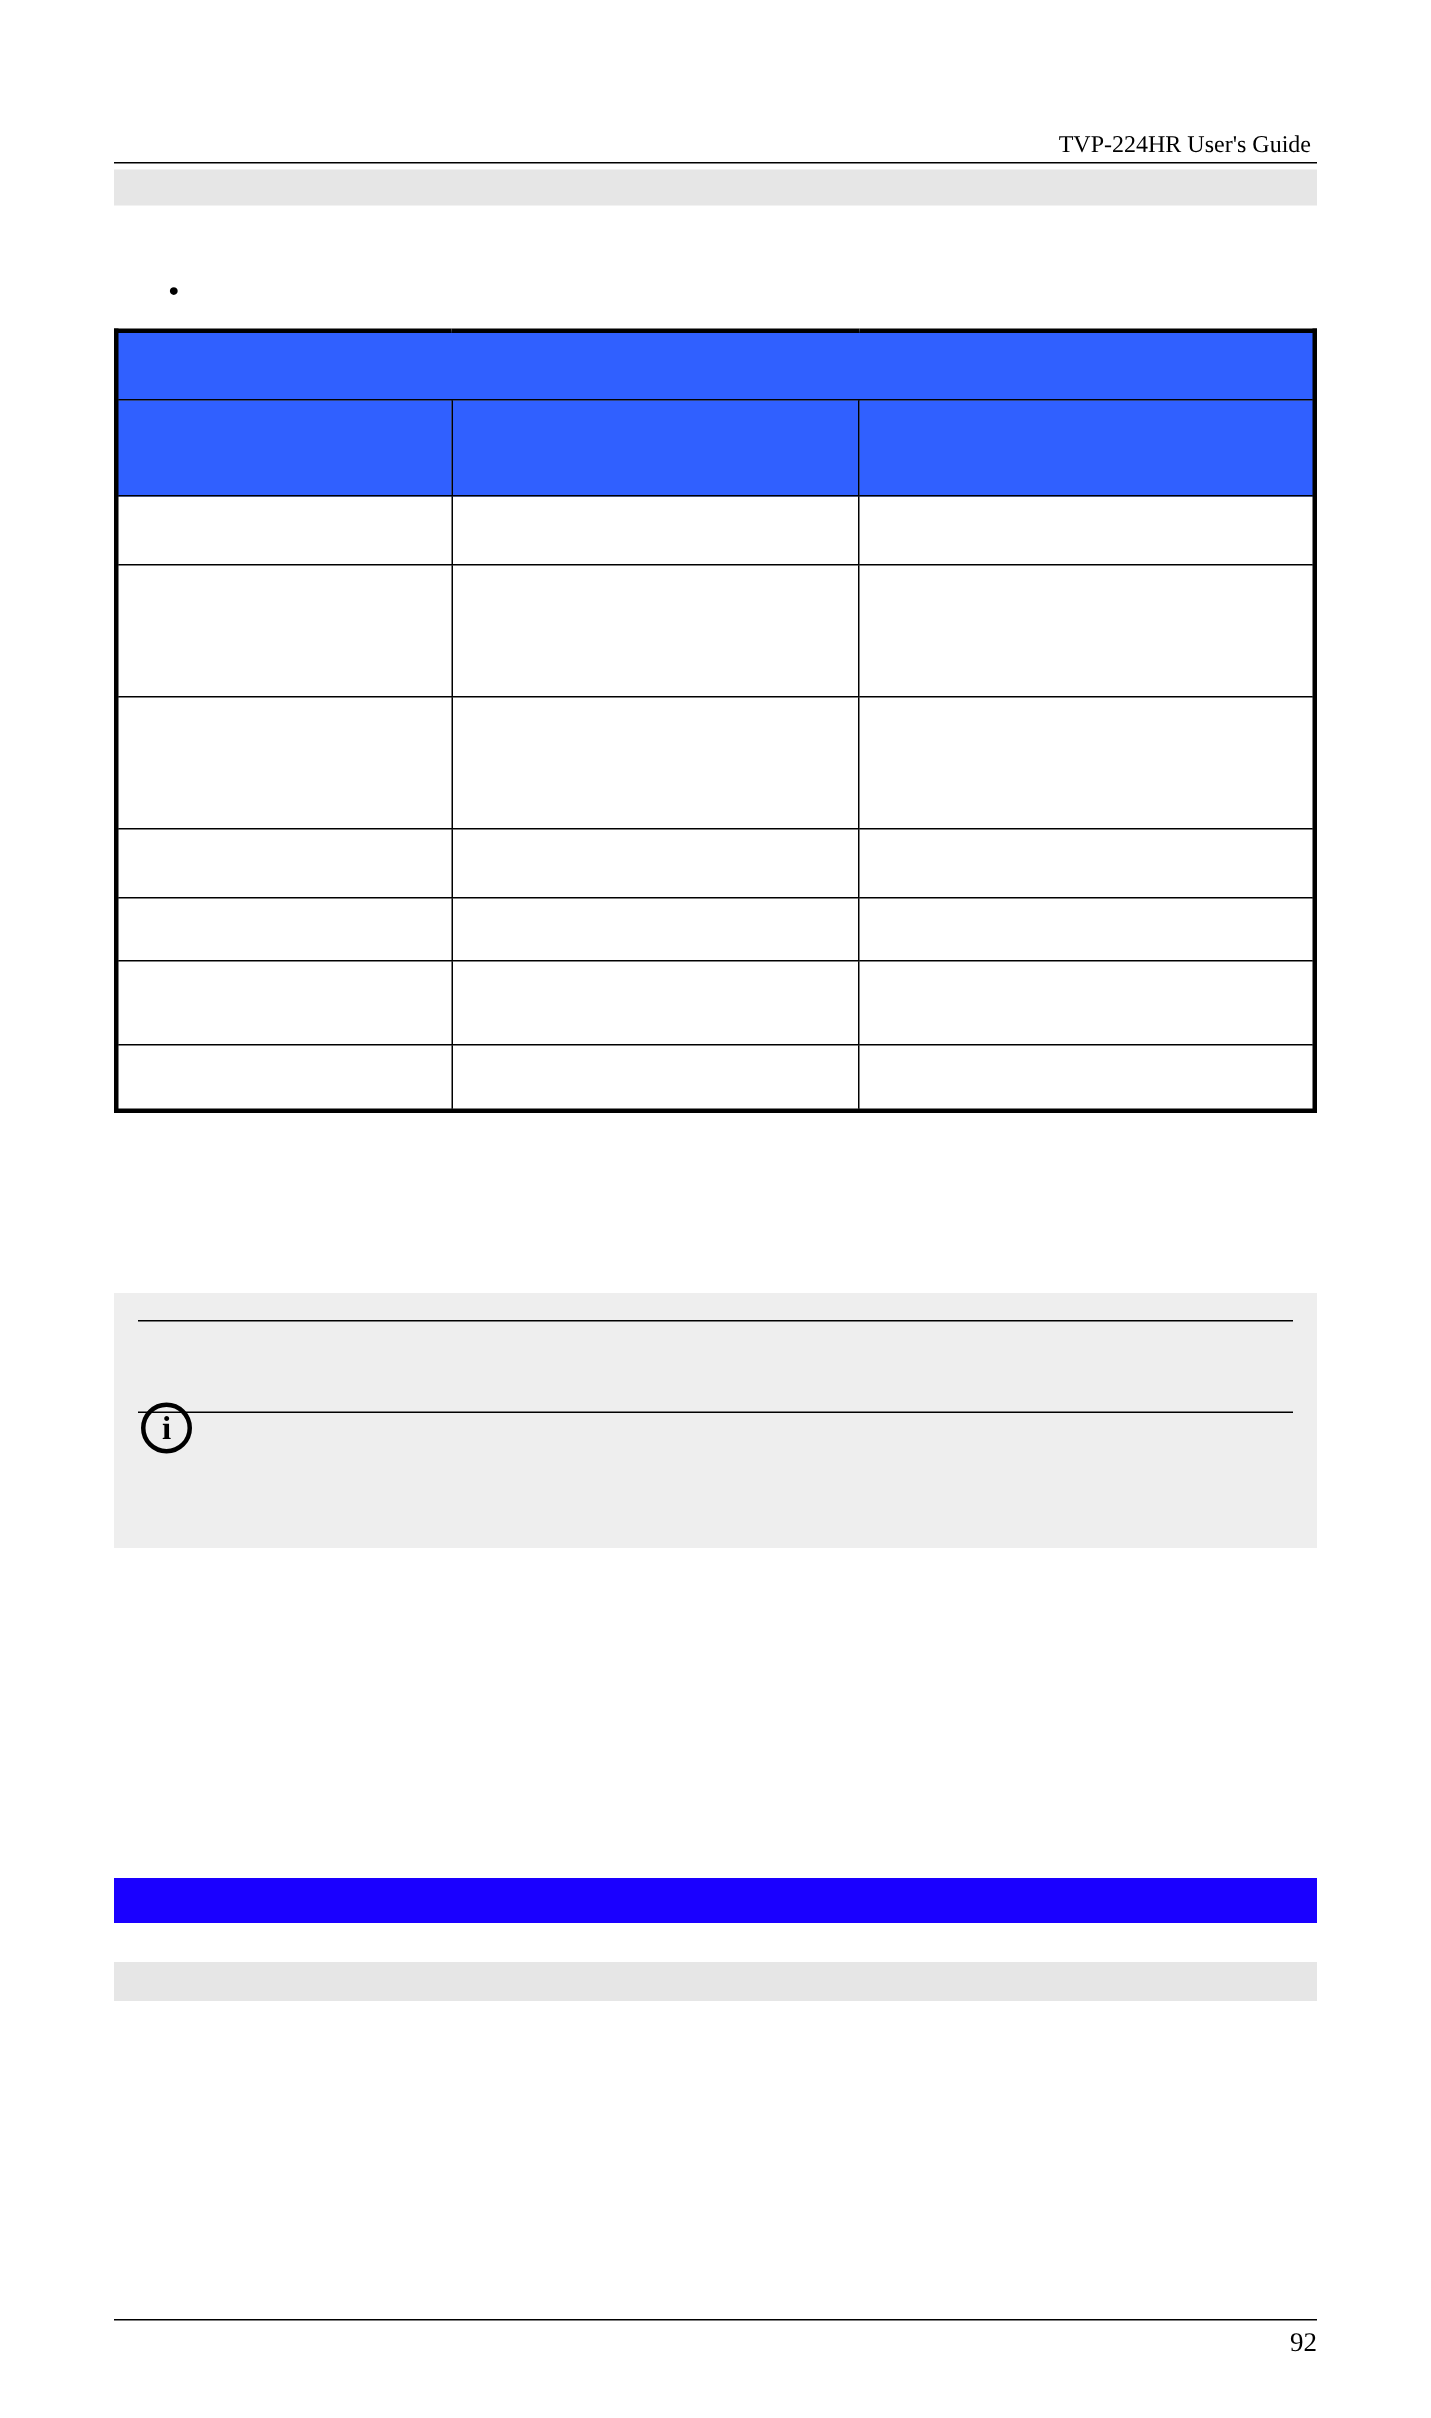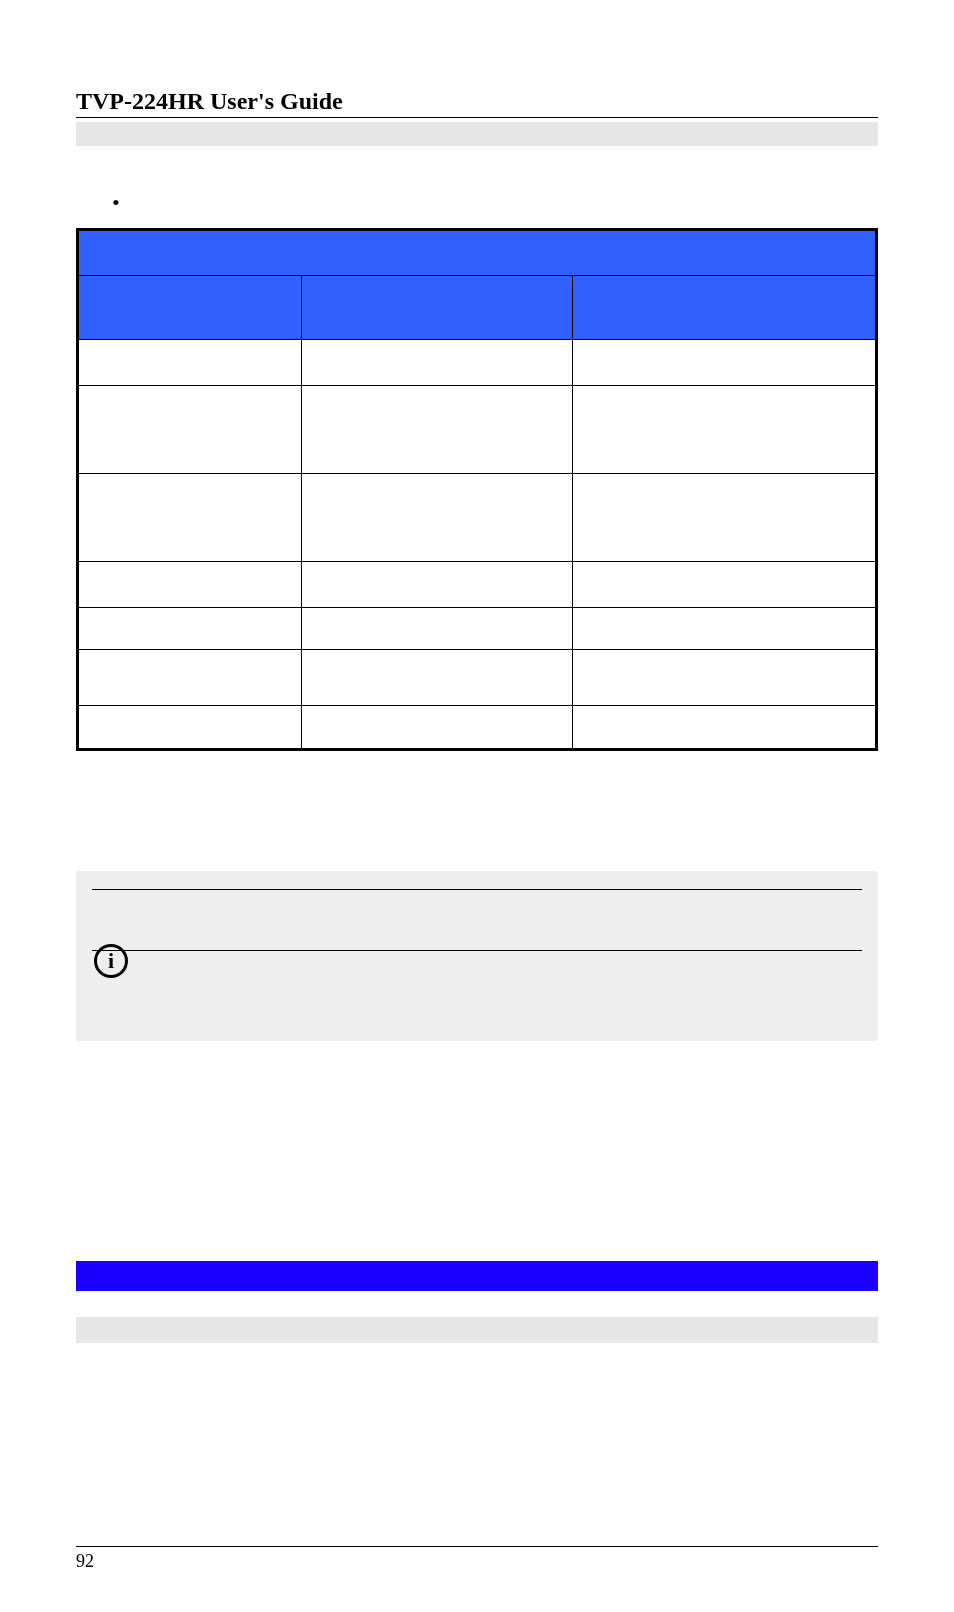--- a/index.html
+++ b/index.html
@@ -10,24 +10,23 @@
     height: 1612px;
     position: relative;
     color: #000;
   }
   .page {
     padding: 88px 76px 40px 76px;
     position: relative;
     height: 100%;
   }
   .header-right {
-    text-align: left;
-    font-size: 24px;
+    text-align: right;
+    font-size: 16px;
     padding-right: 4px;
-    font-weight: bold;
   }
   .header-rule {
     border: none;
     border-top: 1.5px solid #000;
     margin-top: 2px;
     margin-bottom: 4px;
   }
   .header-band {
     height: 24px;
     background: #e6e6e6;
@@ -136,21 +135,21 @@
     height: 26px;
     background: #e6e6e6;
     width: 100%;
   }
 
   .footer {
     position: absolute;
     left: 76px;
     right: 76px;
     bottom: 40px;
-    text-align: left;
+    text-align: right;
   }
   .footer-rule {
     border: none;
     border-top: 1.5px solid #000;
     margin-bottom: 4px;
   }
   .footer-num {
     font-size: 18px;
   }
 </style>

